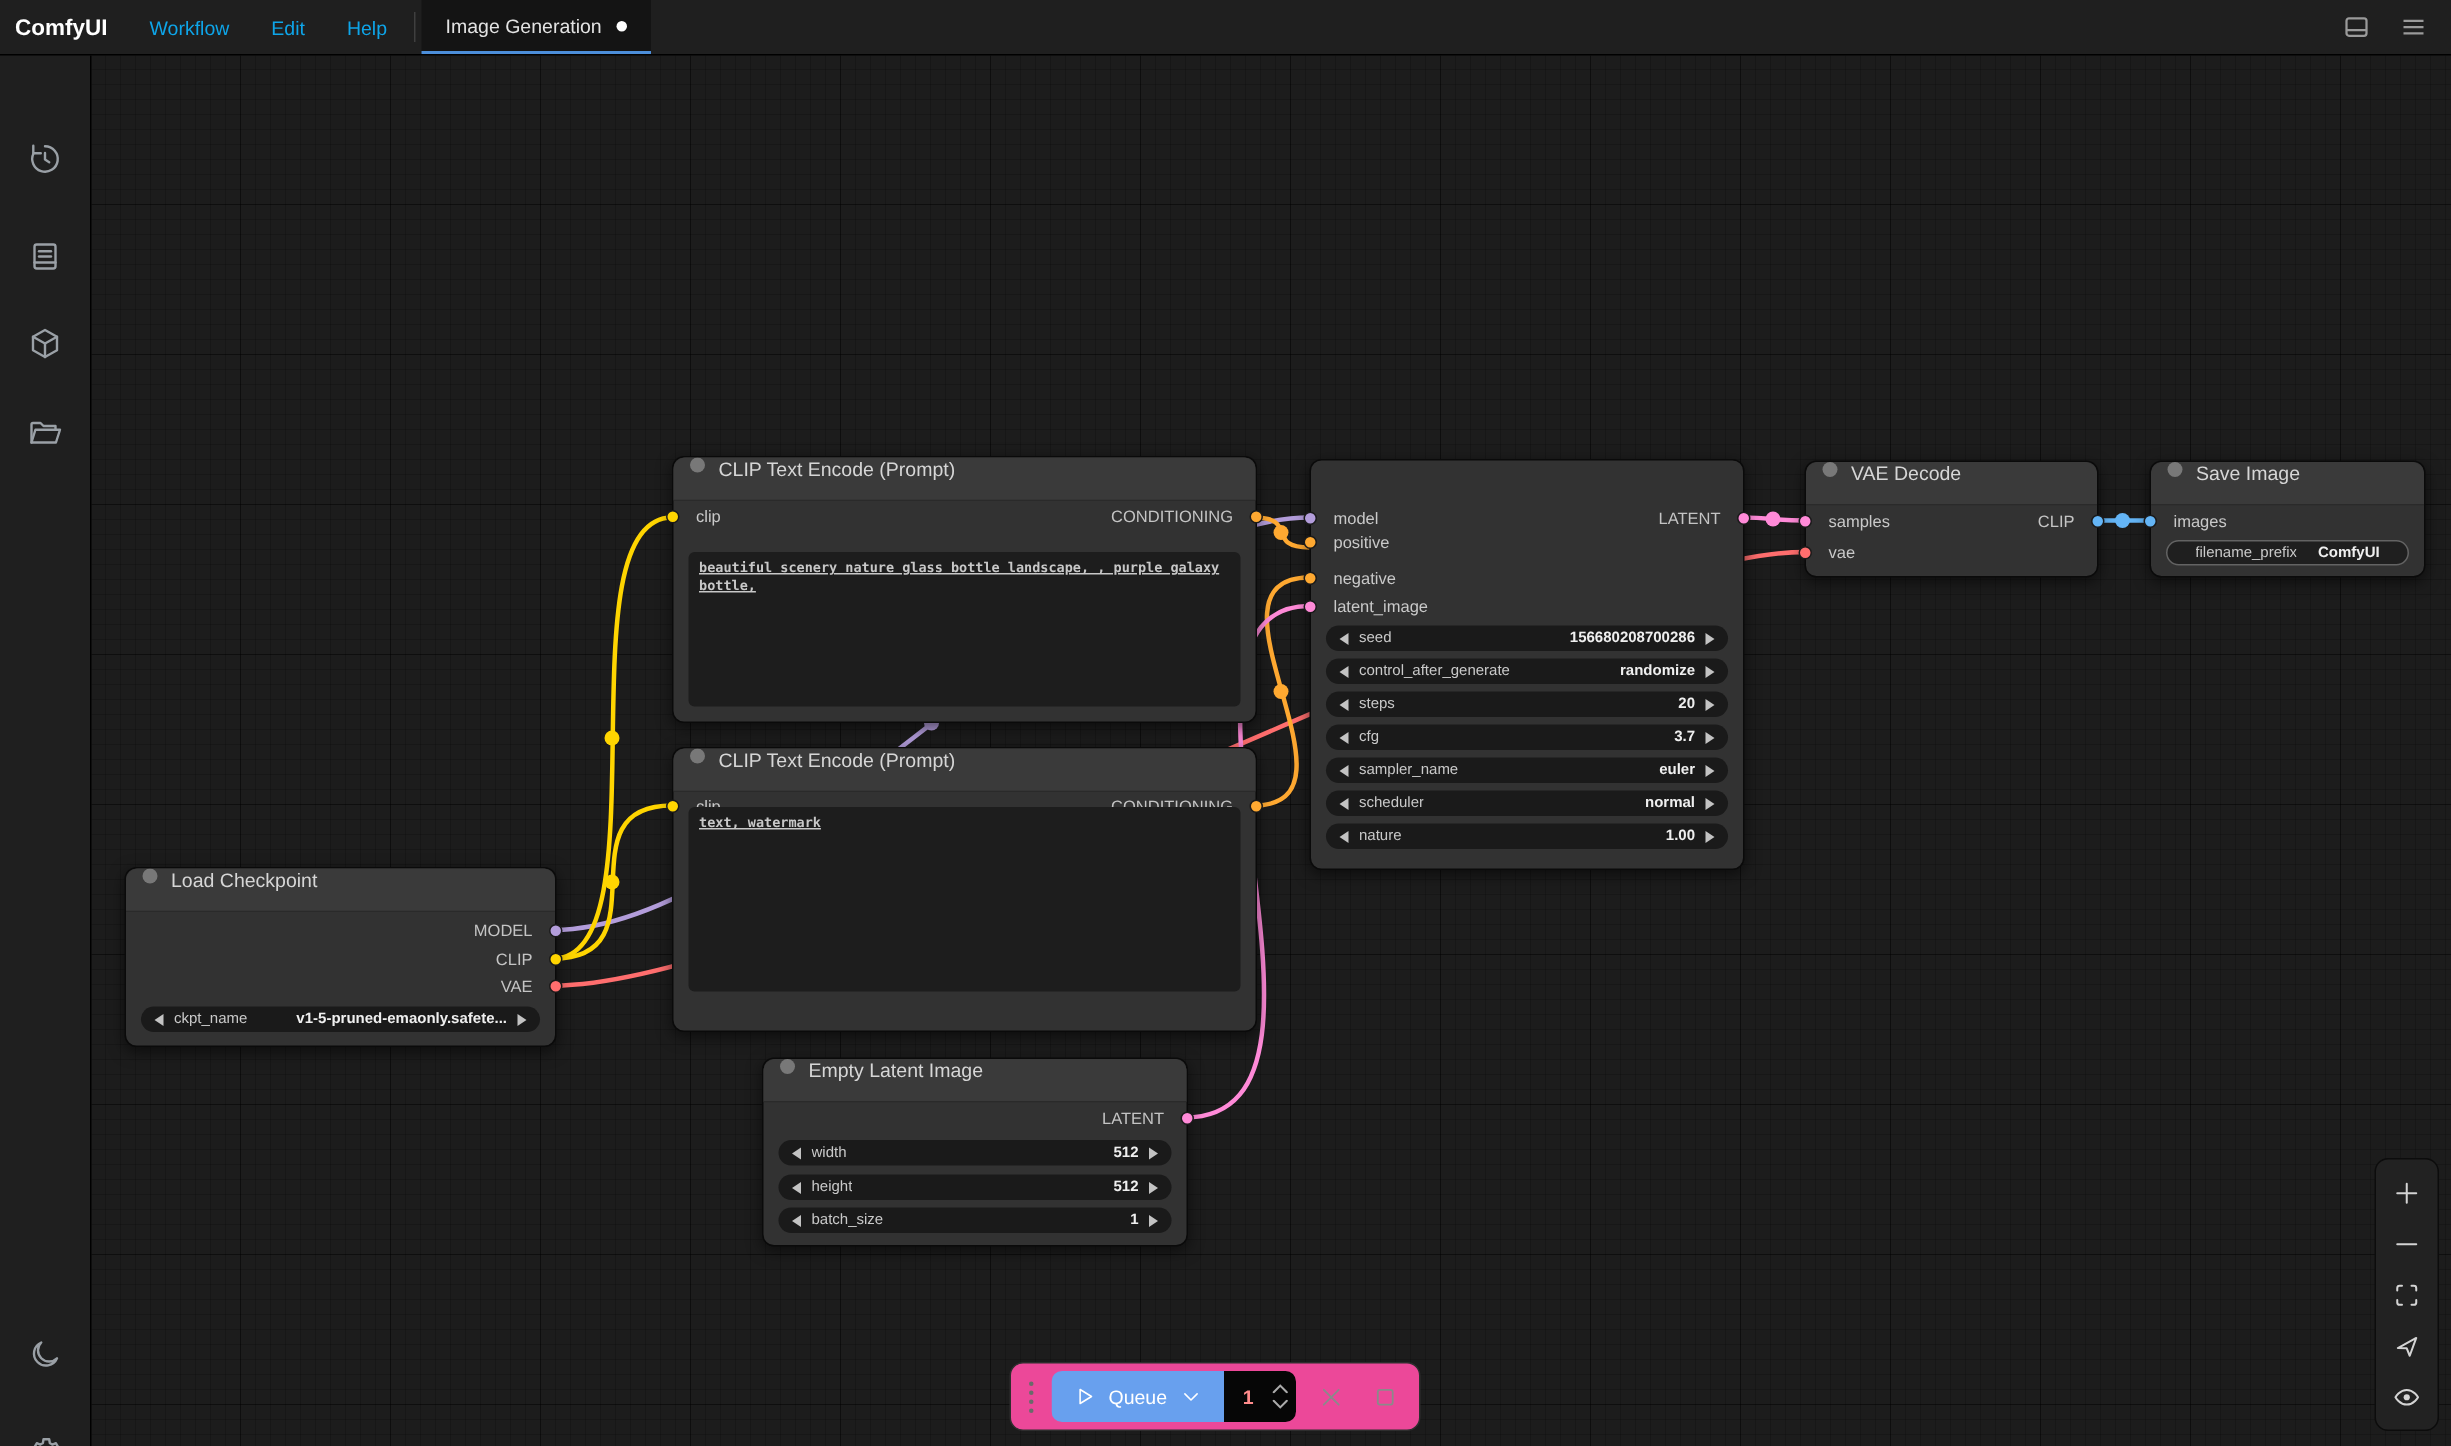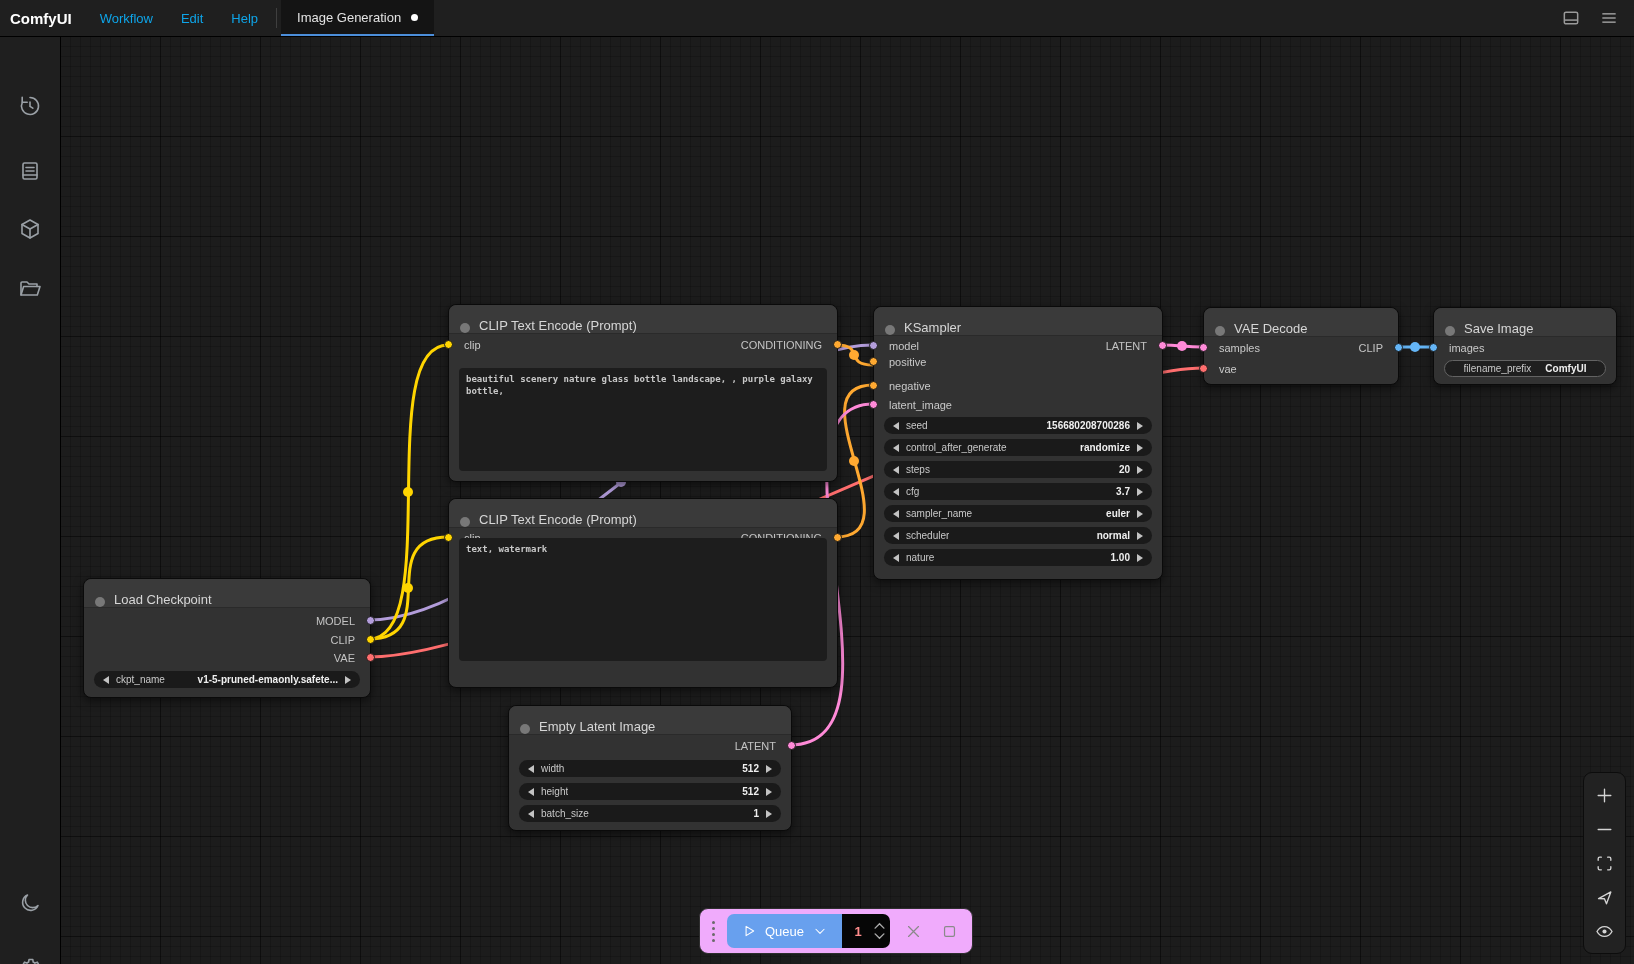--- a/index.html
+++ b/index.html
@@ -30,21 +30,21 @@
           background-image:
             linear-gradient(rgba(0,0,0,.40) 1px, transparent 1px),
             linear-gradient(90deg, rgba(0,0,0,.40) 1px, transparent 1px),
             linear-gradient(rgba(0,0,0,.16) 1px, transparent 1px),
             linear-gradient(90deg, rgba(0,0,0,.16) 1px, transparent 1px);
           background-size:100px 100px,100px 100px,10px 10px,10px 10px;}
   #wires{position:absolute;left:0;top:0;z-index:1;}
   
   .node{position:absolute;background:#323232;border:1px solid #0a0a0a;border-radius:8px;
         box-shadow:0 3px 10px rgba(0,0,0,.55);z-index:2;}
-  .node-title{height:28px;display:flex;align-items:flex-end;gap:9px;padding:0 11px;
+  .node-title{height:28px;display:flex;align-items:flex-start;gap:9px;padding:0 11px;
               background:#3a3a3a;border-radius:8px 8px 0 0;border-bottom:1px solid #2a2a2a;
               font-size:13px;color:#d6d6d6;white-space:nowrap;overflow:hidden;}
   .collapse-dot{width:10px;height:10px;border-radius:50%;background:#787878;flex:0 0 auto;}
   .row{position:absolute;left:0;right:0;height:14px;line-height:14px;font-size:11px;color:#c9c9c9;}
   .row.in{padding-left:15px;text-align:left;}
   .row.out{padding-right:15px;text-align:right;font-weight:normal;color:#c4c4c4;}
   .slot-dot{position:absolute;width:9px;height:9px;border-radius:50%;border:1px solid #1a1a1a;
             box-sizing:border-box;top:2px;cursor:crosshair;}
   .row.in  .slot-dot{left:-5px;}
   .row.out .slot-dot{right:-5px;}
@@ -57,25 +57,25 @@
   .widget .w-value{margin-left:auto;margin-right:7px;font-weight:bold;color:#efefef;white-space:nowrap;}
   .tri-l{width:0;height:0;border-top:4px solid transparent;border-bottom:4px solid transparent;
          border-right:6px solid #c3c3c3;flex:0 0 auto;}
   .tri-r{width:0;height:0;border-top:4px solid transparent;border-bottom:4px solid transparent;
          border-left:6px solid #c3c3c3;flex:0 0 auto;}
   .widget.no-arrows{background:#1f1f1f;border:1px solid #636363;justify-content:center;gap:14px;}
   .widget.no-arrows .w-label{margin:0;}
   .widget.no-arrows .w-value{margin:0;}
   .prompt-box{position:absolute;left:10px;right:10px;background:#1d1d1d;border-radius:4px;
               padding:5px 7px;box-sizing:border-box;color:#c8c8c8;
-              font:bold 9px "DejaVu Sans Mono",monospace;line-height:12px;cursor:text;overflow:hidden;}
-  
-  #queuebar{position:absolute;left:673px;top:908px;height:46px;z-index:40;background:#f0abfc;
+              font:bold 9px "DejaVu Sans Mono",monospace;line-height:12px;cursor:text;overflow:hidden;text-decoration:underline;}
+  
+  #queuebar{position:absolute;left:673px;top:908px;height:46px;z-index:40;background:#ec4899;
             border:1px solid #2e2e2e;border-radius:9px;display:flex;align-items:center;
-            padding:0 10px;gap:10px;box-sizing:border-box;margin-left:26px;}
+            padding:0 10px;gap:10px;box-sizing:border-box;}
   .drag-dots{display:flex;flex-direction:column;gap:3px;padding:0 2px;cursor:grab;}
   .drag-dots i{width:3px;height:3px;border-radius:50%;background:#6a6a6a;}
   .queue-group{display:flex;height:34px;border-radius:7px;overflow:hidden;}
   .queue-btn{display:flex;align-items:center;gap:9px;background:#68A0EE;color:#fff;
              padding:0 15px;font-size:13px;cursor:pointer;}
   .queue-btn svg{stroke:#fff;fill:none;stroke-width:1.8;stroke-linecap:round;stroke-linejoin:round;}
   .count-box{display:flex;align-items:center;background:#060606;width:48px;box-sizing:border-box;
              padding:0 5px 0 0;cursor:text;}
   .count-num{flex:1;text-align:center;font-size:13px;font-weight:bold;color:#ff8c8c;}
   .count-steppers{display:flex;flex-direction:column;gap:4px;}
@@ -243,24 +243,20 @@
         <span>clip</span>
       </div>
       <div class="row out" style="top:32px">
         <span>CONDITIONING</span>
         <span class="slot-dot c-cond"></span>
       </div>
       <div class="prompt-box" style="top:39px;height:123px">text, watermark</div>
     </div>
 
     <div class="node" style="left:813px;top:270px;width:288px;height:272px">
-      <div class="node-title">
-        <span class="collapse-dot"></span>
-        <span>KSampler</span>
-      </div>
       <div class="row in" style="top:32px">
         <span class="slot-dot c-model"></span>
         <span>model</span>
       </div>
       <div class="row out" style="top:32px">
         <span>LATENT</span>
         <span class="slot-dot c-latent"></span>
       </div>
       <div class="row in" style="top:48px">
         <span class="slot-dot c-cond"></span>

